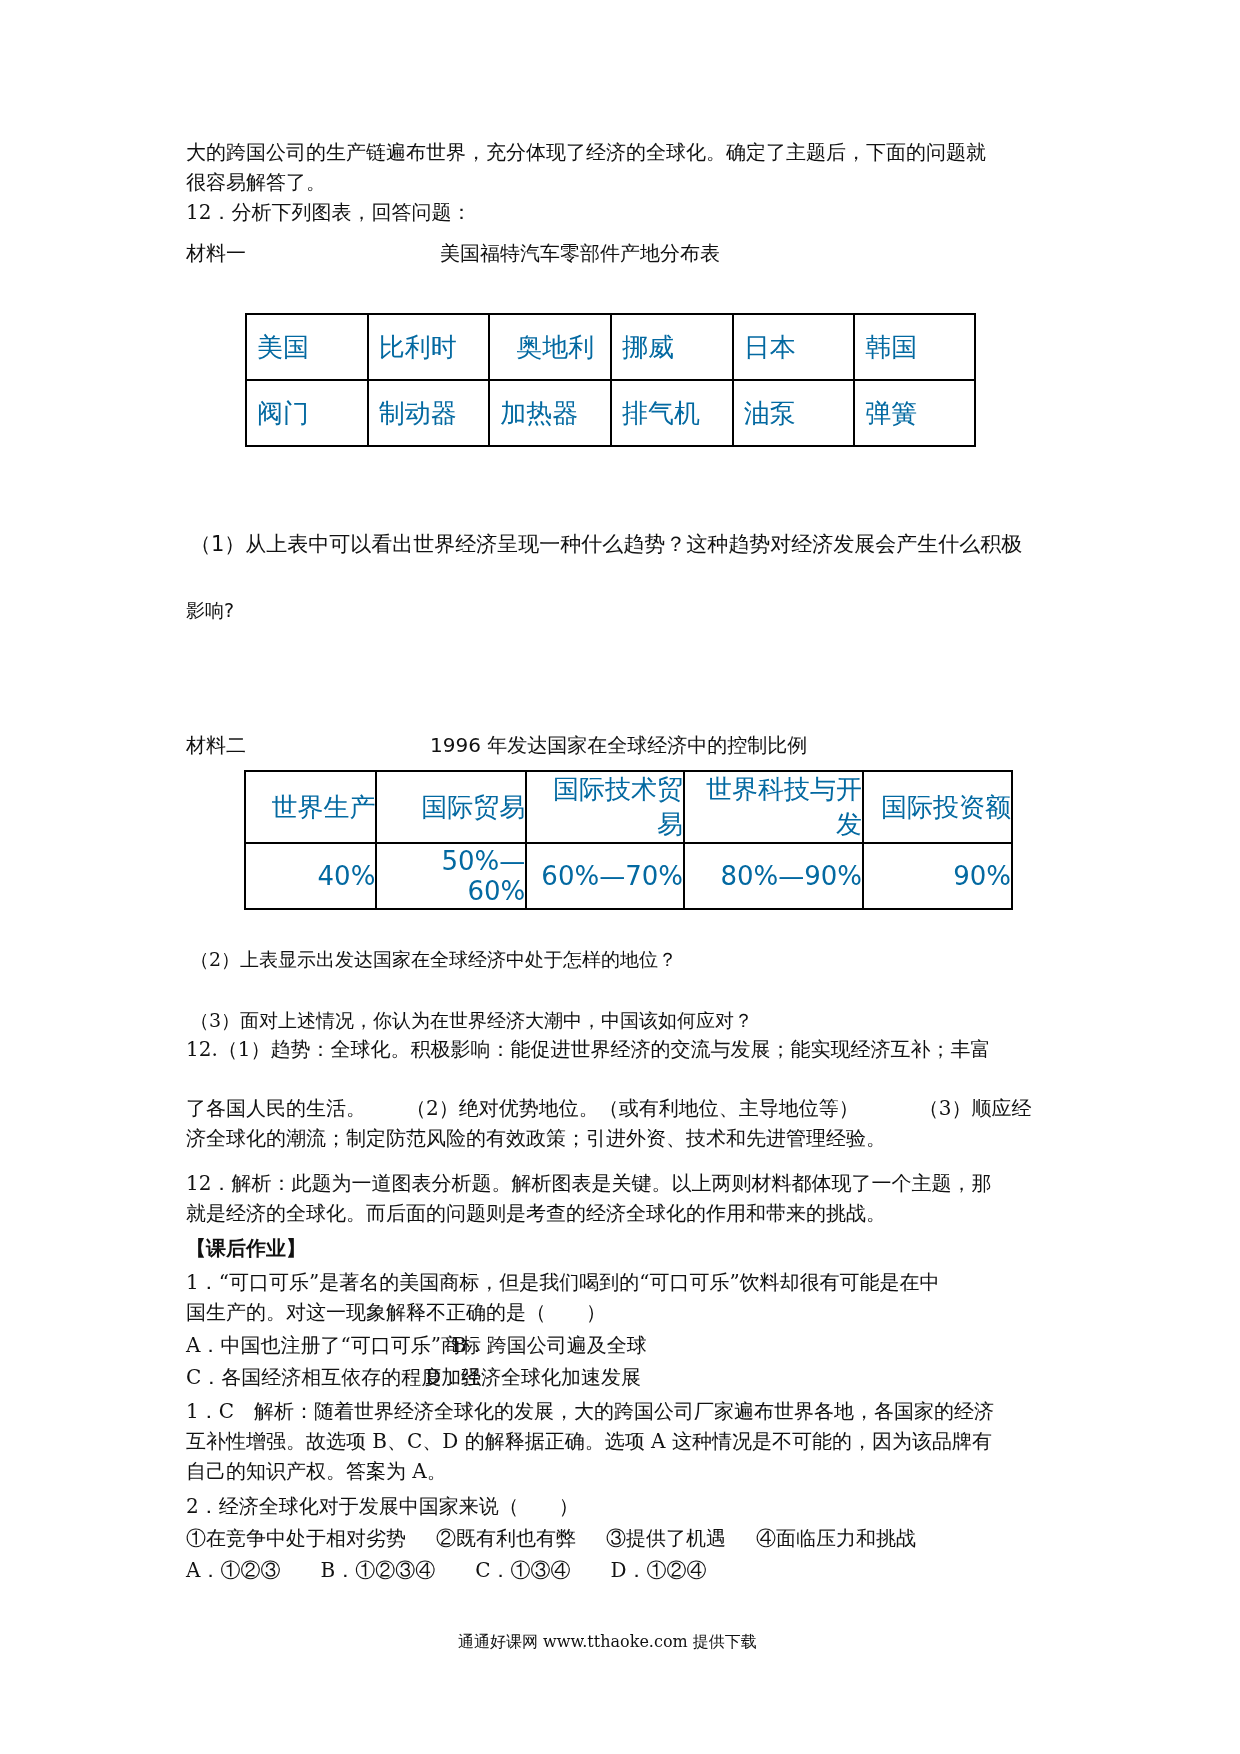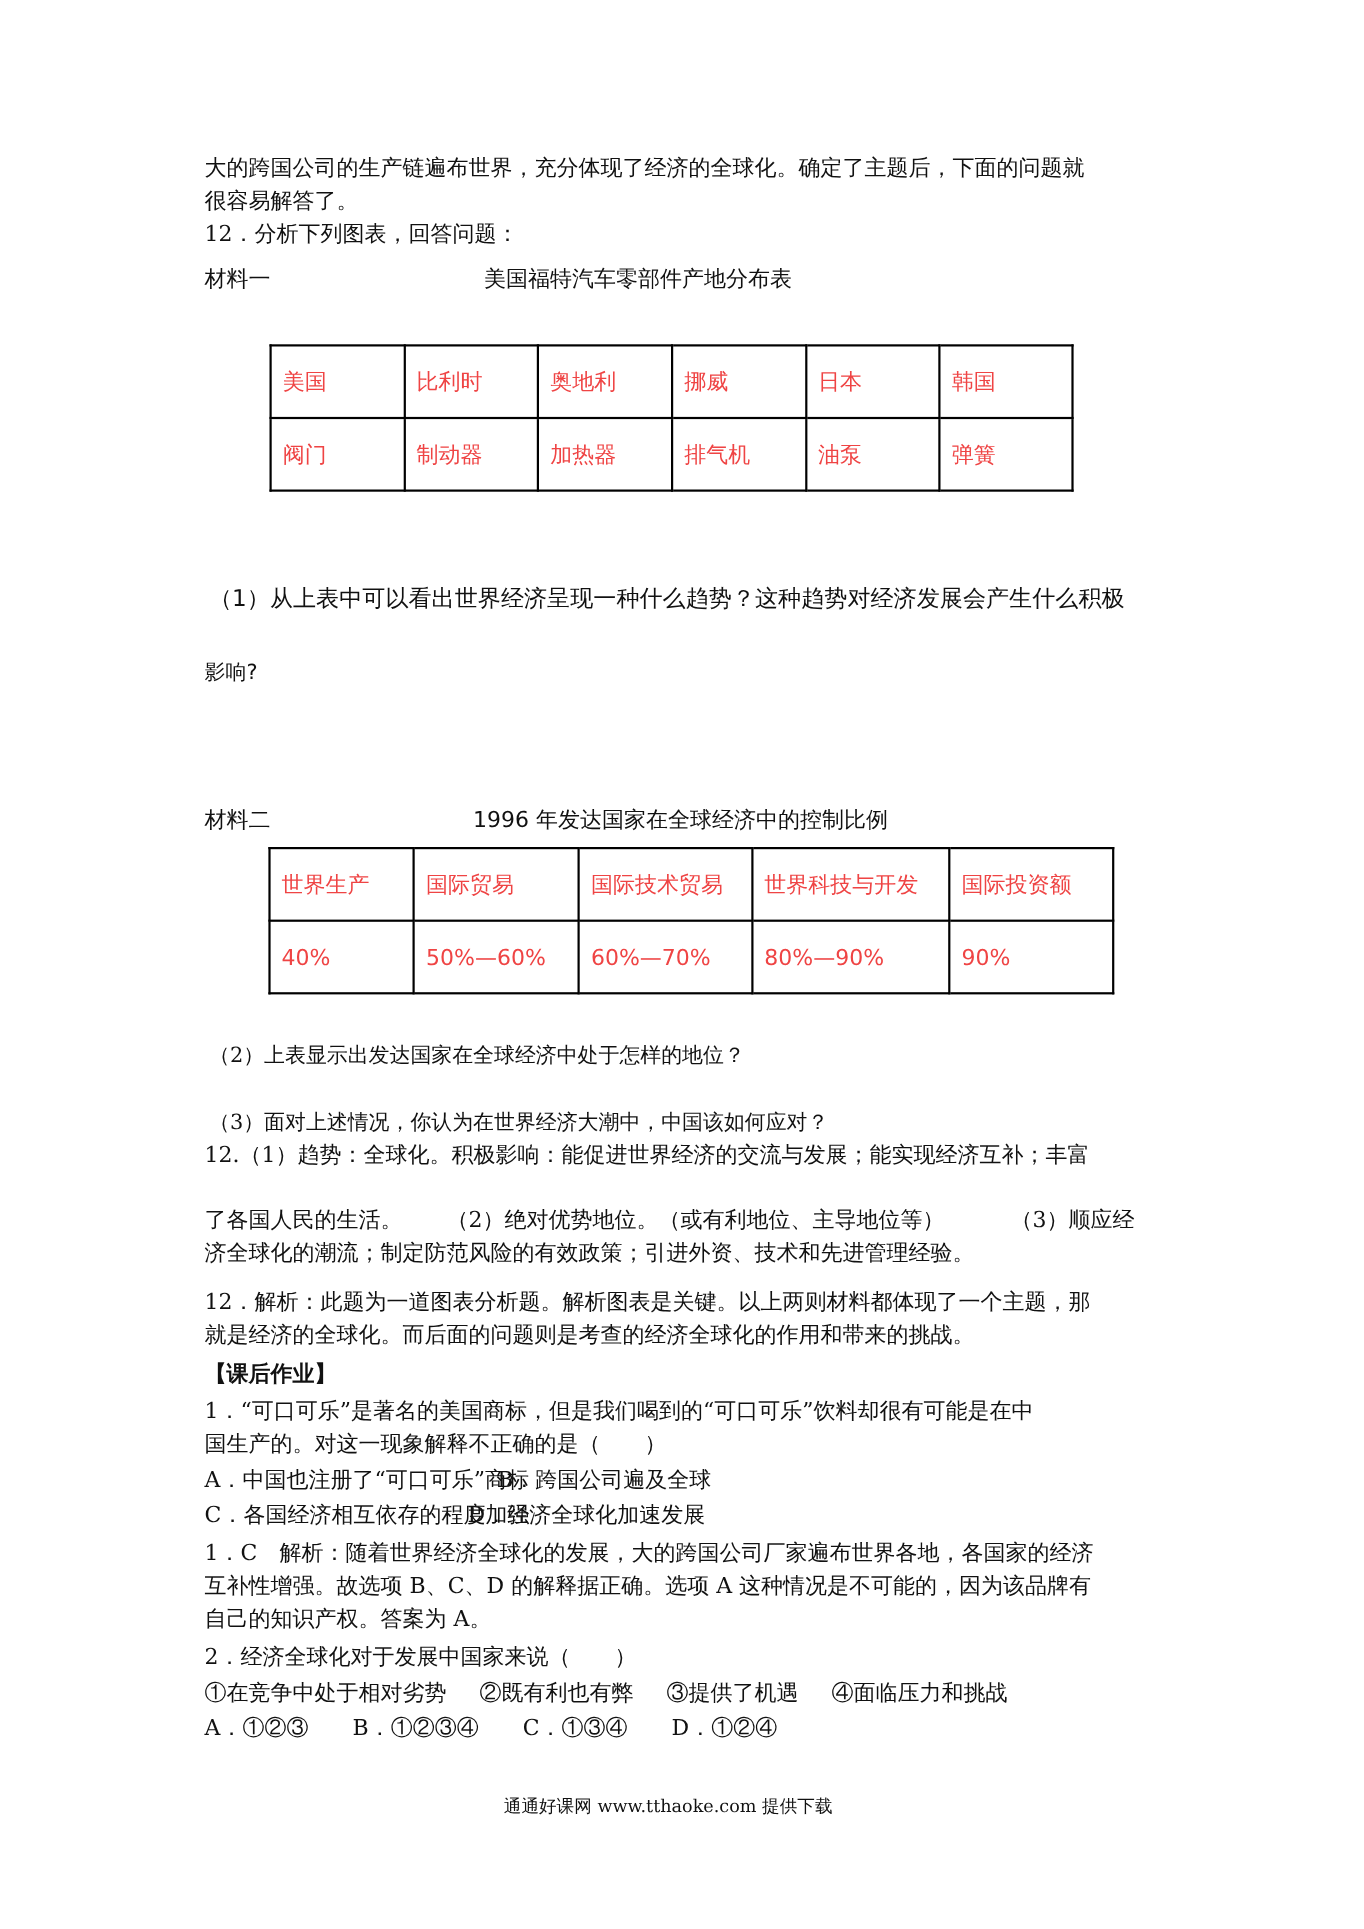--- a/index.html
+++ b/index.html
@@ -5,39 +5,39 @@
   html, body { margin: 0; padding: 0; background: #ffffff; }
   body { width: 1240px; height: 1754px; position: relative; overflow: hidden;
          font-family: "DejaVu Serif", "Liberation Serif", serif; color: #111; }
   .abs { position: absolute; white-space: nowrap; }
   .txt { font-size: 20px; line-height: 30px; }
   .sans { font-family: "DejaVu Sans", "Liberation Sans", sans-serif; }
   .hdr { font-size: 20px; }
   .bold { font-weight: bold; }
   table.grid { position: absolute; border-collapse: collapse; }
   table.grid td { border: 2.5px solid #000; padding: 0 0 0 10px; font-family: "DejaVu Sans", "Liberation Sans", sans-serif;
-                  font-size: 20px; vertical-align: middle; color: #ef4444; }
+                  font-size: 26px; vertical-align: middle; color: #0369a1; }
   .footer { font-size: 16px; }
 </style>
 </head>
 <body>
 
 <div class="abs txt" style="left:186px; top:137px;">大的跨国公司的生产链遍布世界，充分体现了经济的全球化。确定了主题后，下面的问题就</div>
 <div class="abs txt" style="left:186px; top:167px;">很容易解答了。</div>
 <div class="abs txt" style="left:186px; top:197px;">12．分析下列图表，回答问题：</div>
 
 <div class="abs hdr sans" style="left:186px; top:240px;">材料一</div>
 <div class="abs hdr sans" style="left:440px; top:240px;">美国福特汽车零部件产地分布表</div>
 
 <table class="grid" style="left:245px; top:313px; width:731px; height:133px;">
   <tbody>
       <tr style="height:66px;">
     <td style="width:112px;">美国</td>
     <td style="width:112px;">比利时</td>
-    <td style="width:112px;">奥地利</td>
+    <td style="width:112px;text-align:center;">奥地利</td>
     <td style="width:112px;">挪威</td>
     <td style="width:112px;">日本</td>
     <td style="width:111px;">韩国</td>
   </tr>
   <tr style="height:66px;">
     <td>阀门</td>
     <td>制动器</td>
     <td>加热器</td>
     <td>排气机</td>
     <td>油泵</td>
@@ -45,21 +45,21 @@
   </tr>
 </tbody>
   </table>
 
 <div class="abs sans" style="left:190px; top:530px; font-size:21px;">（1）从上表中可以看出世界经济呈现一种什么趋势？这种趋势对经济发展会产生什么积极</div>
 <div class="abs sans" style="left:186px; top:598px; font-size:19px;">影响?</div>
 
 <div class="abs hdr sans" style="left:186px; top:732px;">材料二</div>
 <div class="abs hdr sans" style="left:430px; top:732px;">1996 年发达国家在全球经济中的控制比例</div>
 
-<table class="grid" style="left:244px; top:770px; width:769px; height:134px;">
+<table class="grid" style="left:244px; top:770px; width:769px; height:134px;text-align:right;">
   <tbody>
       <tr style="height:66px;">
     <td style="width:121px;">世界生产</td>
     <td style="width:140px;">国际贸易</td>
     <td style="width:148px;">国际技术贸易</td>
     <td style="width:170px;border-radius:17px;">世界科技与开发</td>
     <td style="width:139px;">国际投资额</td>
   </tr>
   <tr style="height:66px;">
     <td>40%</td>

